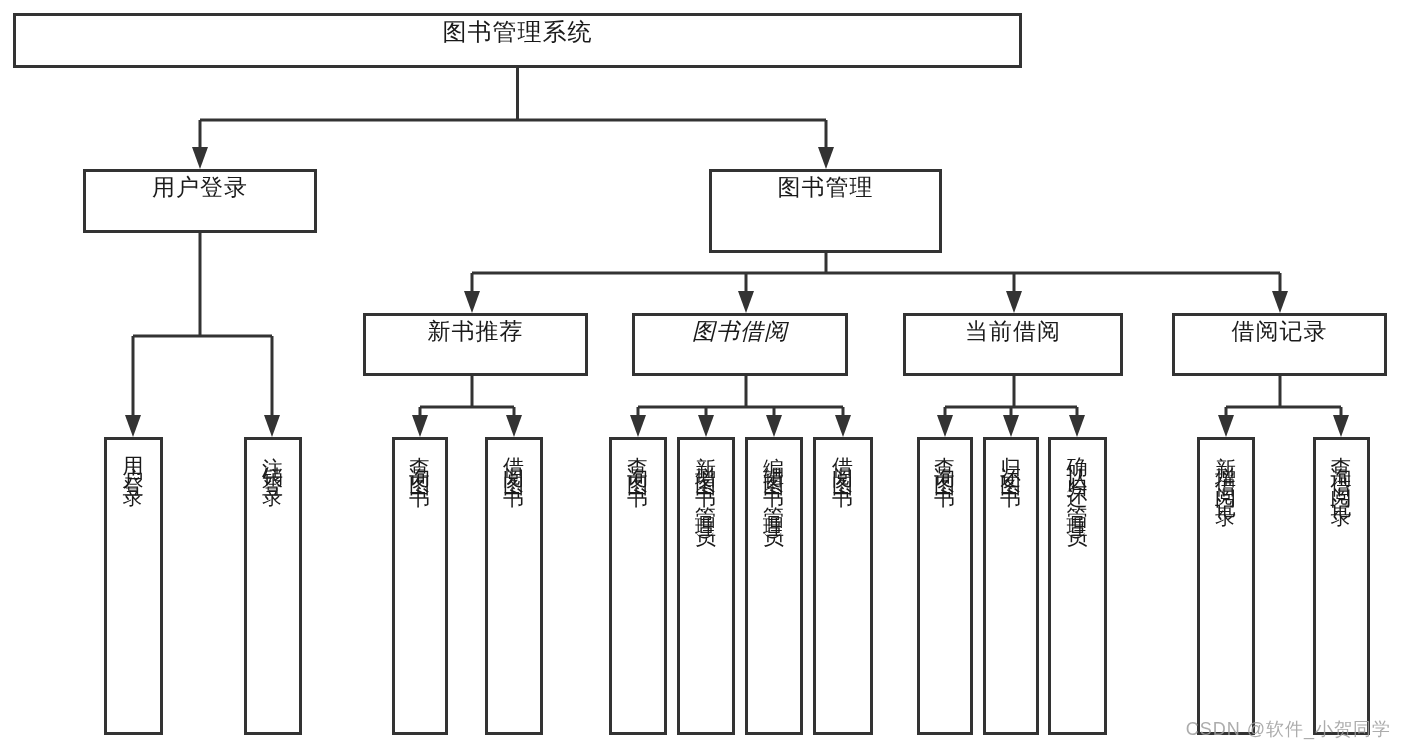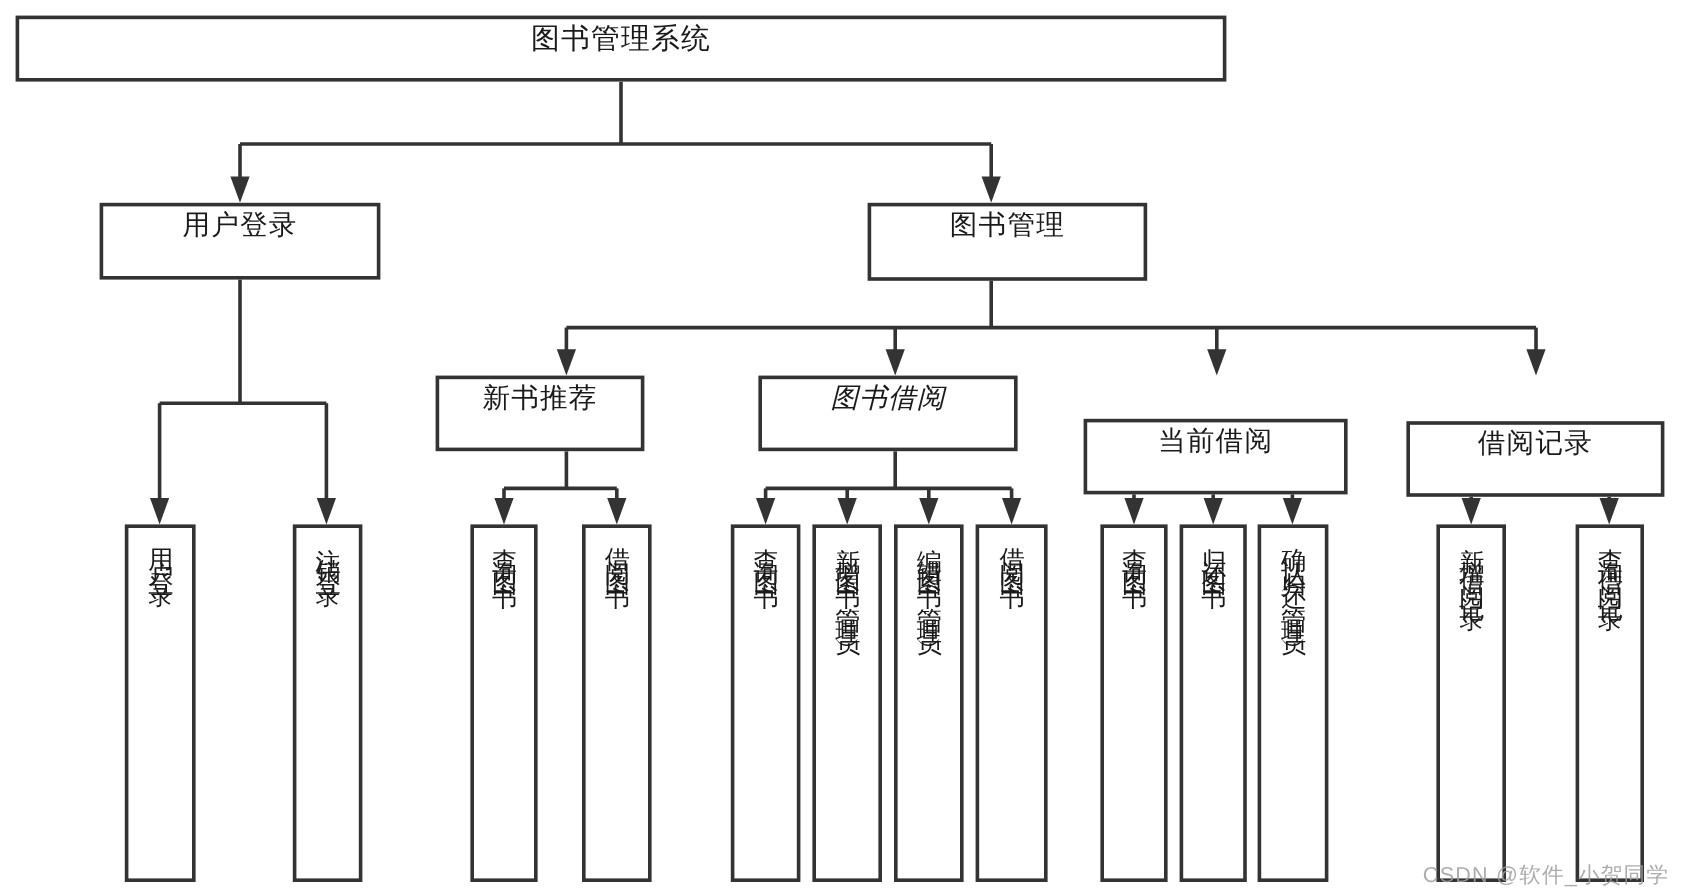--- a/index.html
+++ b/index.html
@@ -131,34 +131,34 @@
     </g>
   </svg>
 
   <div class="node root" style="left:13px; top:13px; width:1009px; height:55px;">
     <span class="label">图书管理系统</span>
   </div>
 
   <div class="node" style="left:83px; top:169px; width:234px; height:64px;">
     <span class="label">用户登录</span>
   </div>
-  <div class="node" style="left:709px; top:169px; width:233px; height:65px;margin-left:14px;">
+  <div class="node" style="left:709px; top:169px; width:233px; height:84px;">
     <span class="label">图书管理</span>
   </div>
 
-  <div class="node" style="left:363px; top:313px; width:174px; height:63px;">
+  <div class="node" style="left:363px; top:313px; width:225px; height:63px;">
     <span class="label">新书推荐</span>
   </div>
   <div class="node" style="left:632px; top:313px; width:216px; height:63px;font-style:italic;">
     <span class="label">图书借阅</span>
   </div>
-  <div class="node" style="left:903px; top:313px; width:220px; height:63px;margin-top:36px;">
+  <div class="node" style="left:903px; top:313px; width:220px; height:63px;">
     <span class="label">当前借阅</span>
   </div>
-  <div class="node" style="left:1172px; top:313px; width:215px; height:63px;margin-top:38px;">
+  <div class="node" style="left:1172px; top:313px; width:215px; height:63px;">
     <span class="label">借阅记录</span>
   </div>
 
   <div class="node leaf" style="left:104px; top:437px; width:59px; height:298px;">
     <span class="label">用户登录</span>
   </div>
   <div class="node leaf" style="left:244px; top:437px; width:58px; height:298px;">
     <span class="label">注销登录</span>
   </div>
 

